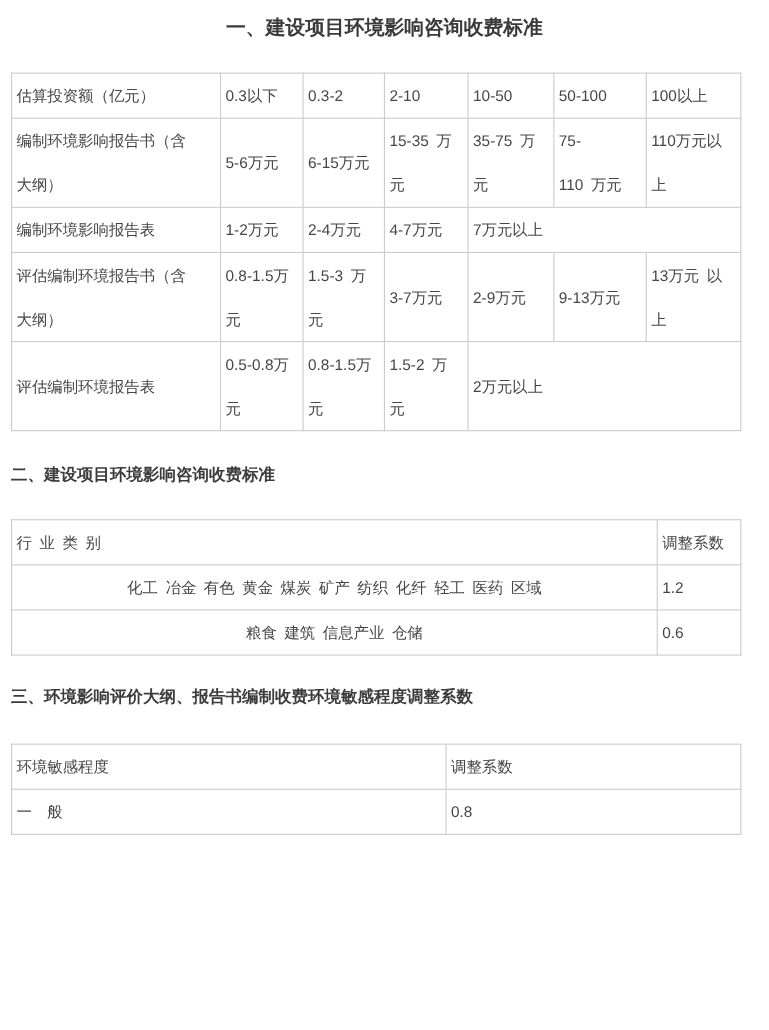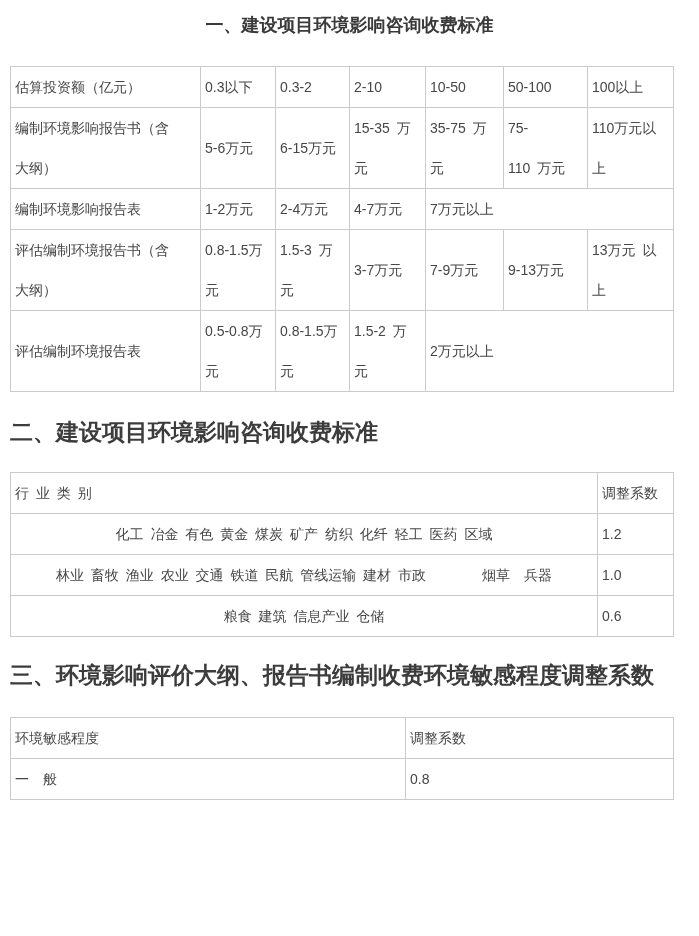--- a/index.html
+++ b/index.html
@@ -12,21 +12,21 @@
 
   h1.doc-title {
     font-size: 18px;
     font-weight: bold;
     color: #3a3a3a;
     text-align: center;
     margin: 12px 0 28px 0;
     line-height: 26px;
   }
   h2.section-title {
-    font-size: 23px;
+    font-size: 15px;
     font-weight: bold;
     color: #3c3c3c;
     line-height: 20px;
     margin: 30px 0 30px 10px;
   }
   h2.section-title.third { margin: 28px 0 32px 10px; }
 
   table.doc-table {
     border-collapse: collapse;
     table-layout: fixed;
@@ -94,21 +94,21 @@
       <td colspan="3">7万元以上</td>
     </tr>
     <tr>
       <td>评估编制环境报告书（含
 大纲）</td>
       <td>0.8-1.5万
 元</td>
       <td>1.5-3 万
 元</td>
       <td>3-7万元</td>
-      <td>7-9万元</td>
+      <td>2-9万元</td>
       <td>9-13万元</td>
       <td>13万元 以
 上</td>
     </tr>
     <tr>
       <td>评估编制环境报告表</td>
       <td>0.5-0.8万
 元</td>
       <td>0.8-1.5万
 元</td>
@@ -129,24 +129,20 @@
   <tbody>
     <tr>
       <td>行 业 类 别</td>
       <td>调整系数</td>
     </tr>
     <tr>
       <td class="industry-cell">化工 冶金 有色 黄金 煤炭 矿产 纺织 化纤 轻工 医药 区域</td>
       <td>1.2</td>
     </tr>
     <tr>
-      <td class="industry-cell">林业 畜牧 渔业 农业 交通 铁道 民航 管线运输 建材 市政　　　　烟草　兵器</td>
-      <td>1.0</td>
-    </tr>
-    <tr>
       <td class="industry-cell">粮食 建筑 信息产业 仓储</td>
       <td>0.6</td>
     </tr>
   </tbody>
 </table>
 
 <h2 class="section-title third">三、环境影响评价大纲、报告书编制收费环境敏感程度调整系数</h2>
 
 <table class="doc-table">
   <colgroup>

